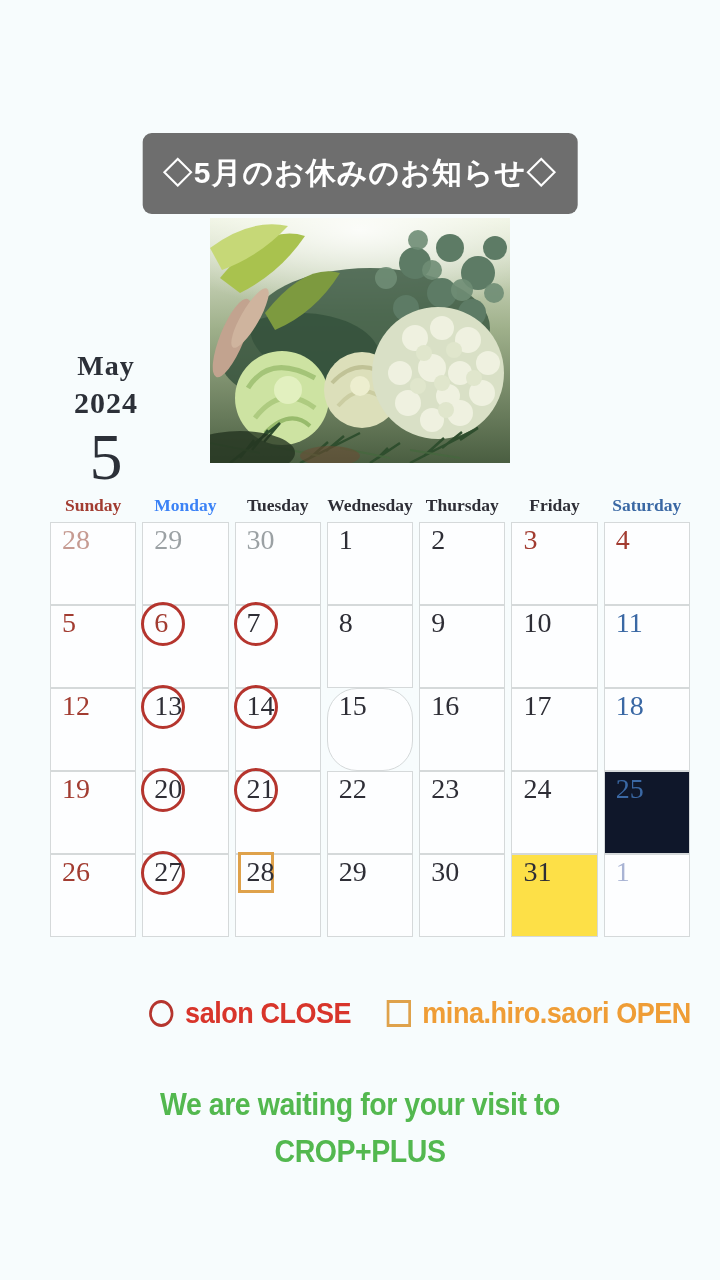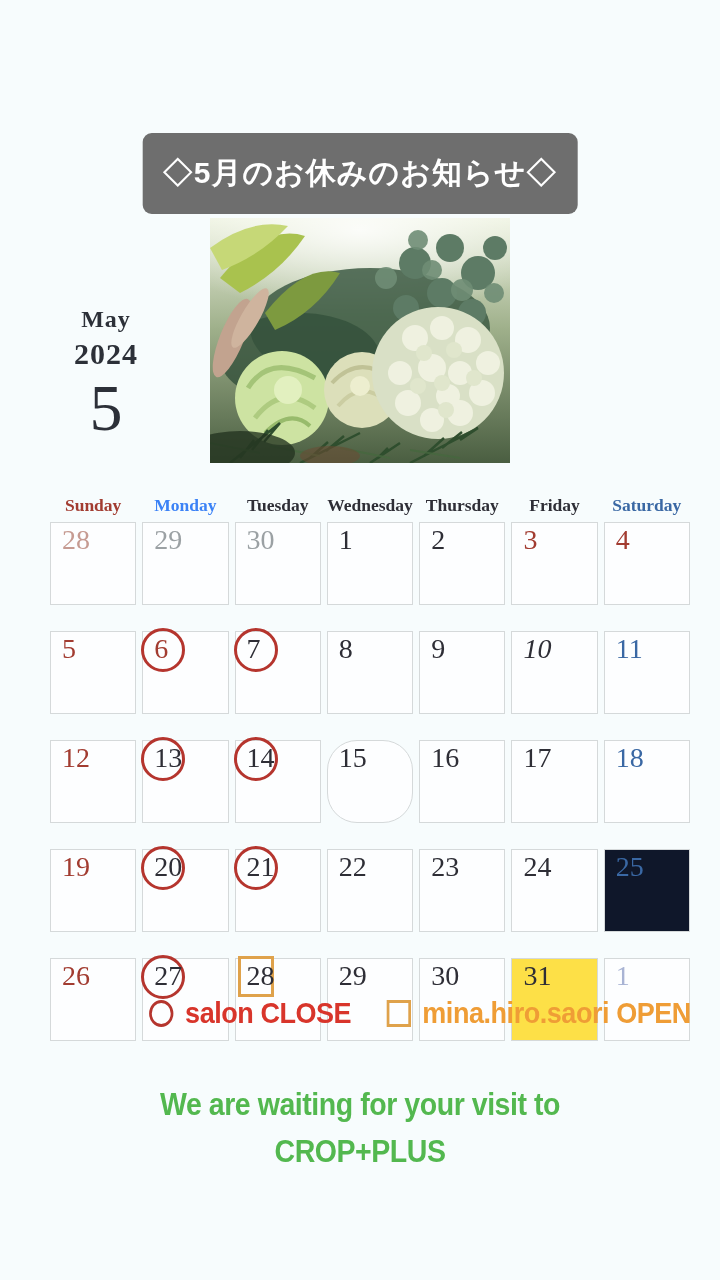--- a/index.html
+++ b/index.html
@@ -13,35 +13,35 @@
     position:absolute;top:133px;left:50%;transform:translateX(-50%);
     color:#ffffff;border-radius:9px;padding:20px 20px;
     font-family:"Liberation Sans", sans-serif;
     font-size:30px;font-weight:bold;letter-spacing:1px;white-space:nowrap;
   }
   
   .may-block{
     position:absolute;left:50px;top:306px;width:112px;text-align:center;
     color:#2c3038;
   }
-  .may-month{font-size:24px;font-weight:bold;letter-spacing:1px;}
+  .may-month{font-size:28px;font-weight:bold;letter-spacing:1px;margin-top:44px;}
   .may-year{font-size:30px;font-weight:bold;margin-top:4px;letter-spacing:1px;}
   .may-num{font-size:66px;line-height:1.05;margin-top:2px;}
   
   .photo{position:absolute;left:210px;top:218px;width:300px;height:245px;}
   .photo svg{display:block;width:100%;height:100%;}
   
   .calendar{position:absolute;left:50px;top:495px;width:640px;}
   .cal-headers{
     display:grid;grid-template-columns:repeat(7,1fr);gap:6px;
     font-size:17.5px;font-weight:bold;text-align:center;
   }
   .cal-grid{
     margin-top:6px;display:grid;grid-template-columns:repeat(7,1fr);
-    gap:26px 6px;
+    gap:0 6px;
   }
   .cell{
     position:relative;height:81px;background:#fdfeff;
     border:1px solid #d5d9da;overflow:visible;
   }
   .day-num{position:absolute;left:11px;top:1px;font-size:28px;}
   .mark-circle{
     position:absolute;left:-2px;top:-4px;width:44px;height:44px;
     border:3px solid #b5352e;border-radius:50%;box-sizing:border-box;
   }
@@ -213,21 +213,21 @@
       <div class="cell" style="background: rgb(253, 254, 255); border-color: rgb(213, 217, 218);">
         <div class="mark-circle" style="border-color: rgb(181, 53, 46);"></div>
         <span class="day-num" style="color: rgb(46, 46, 54);">7</span>
       </div>
       <div class="cell" style="background: rgb(253, 254, 255); border-color: rgb(213, 217, 218);">
         <span class="day-num" style="color: rgb(46, 46, 54);">8</span>
       </div>
       <div class="cell" style="background: rgb(253, 254, 255); border-color: rgb(213, 217, 218);">
         <span class="day-num" style="color: rgb(46, 46, 54);">9</span>
       </div>
-      <div class="cell" style="background: rgb(253, 254, 255); border-color: rgb(213, 217, 218); font-style: italic;">
+      <div class="cell" style="background: rgb(253, 254, 255); border-color: rgb(213, 217, 218);">
         <span class="day-num" style="color: rgb(46, 46, 54);">10</span>
       </div>
       <div class="cell" style="background: rgb(253, 254, 255); border-color: rgb(213, 217, 218);">
         <span class="day-num" style="color: rgb(58, 104, 164);">11</span>
       </div>
       <div class="cell" style="background: rgb(253, 254, 255); border-color: rgb(213, 217, 218);">
         <span class="day-num" style="color: rgb(162, 60, 49);">12</span>
       </div>
       <div class="cell" style="background: rgb(253, 254, 255); border-color: rgb(213, 217, 218);">
         <div class="mark-circle" style="border-color: rgb(181, 53, 46);"></div>

